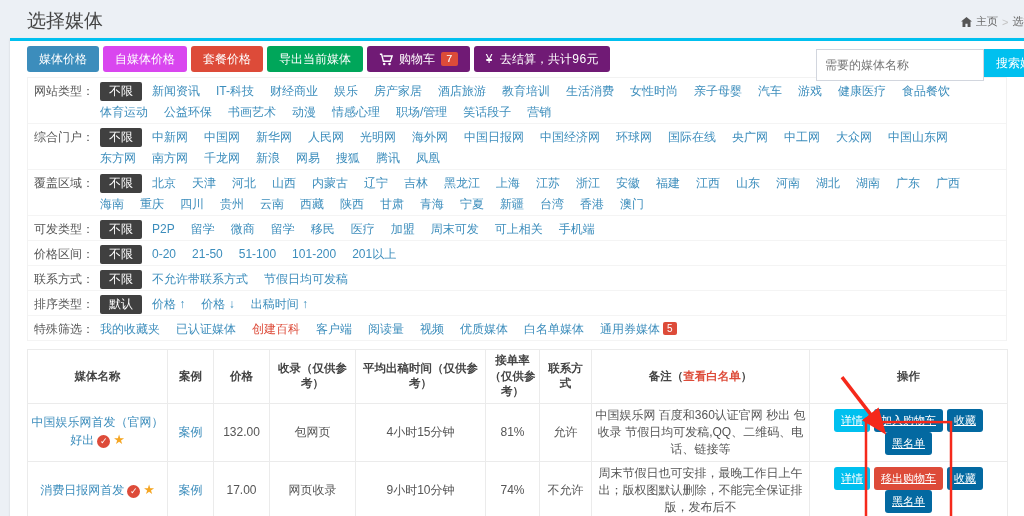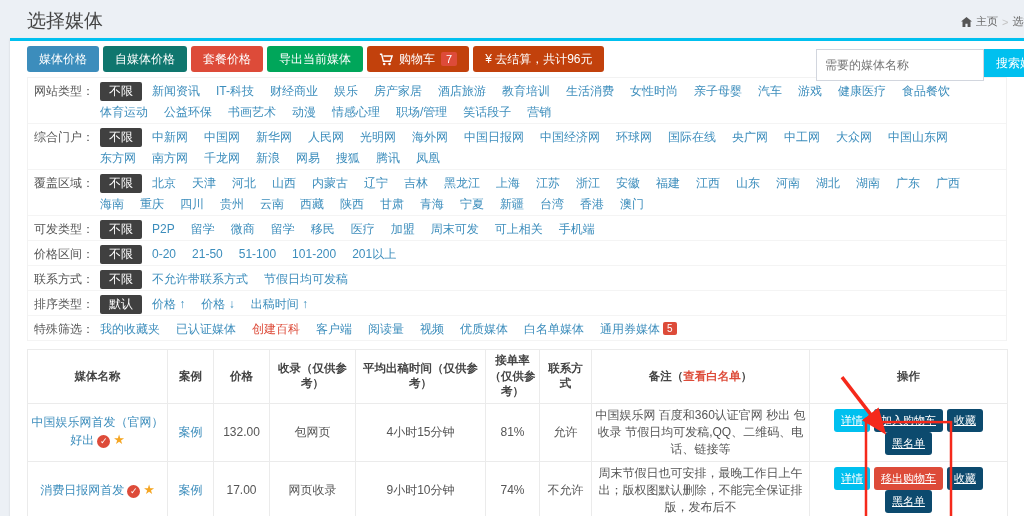--- a/index.html
+++ b/index.html
@@ -19,22 +19,22 @@
 
   
   .box { margin-left:10px; width:1014px; background:#fff; border-top:3px solid #00c0ef;
          box-shadow:0 1px 2px rgba(0,0,0,.12); position:relative; padding-bottom:60px; }
 
   
   .toolbar { display:flex; gap:4px; padding:5px 0 5px 17px; align-items:center; height:36px; }
   .tbtn { border:none; color:#fff; font-size:12px; padding:0 12px; height:26px; border-radius:3px;
           cursor:pointer; display:flex; align-items:center; gap:6px; white-space:nowrap;
           font-family:inherit; }
-  .c-primary{ background:#3c8dbc; } .c-info{ background:#0f766e;font-family:Liberation Mono, monospace; } .c-danger{ background:#dd4b39; }
-  .c-success{ background:#00a65a; } .c-warning{ background:#c2410c; }
+  .c-primary{ background:#3c8dbc; } .c-info{ background:#d946ef;font-family:Liberation Mono, monospace; } .c-danger{ background:#dd4b39; }
+  .c-success{ background:#00a65a; } .c-warning{ background:#701a75;font-family:Liberation Mono, monospace; }
   .cart-badge { background:#dd4b39; color:#fff; font-size:11px; padding:1px 5px; border-radius:2px; }
   .search { position:absolute; left:806px; top:8px; display:flex; }
   .search input { width:168px; height:32px; border:1px solid #d2d6de; padding:0 8px; font-size:12px;
                   color:#555; outline:none; font-family:inherit; }
   .search button { height:28px; border:none; background:#00c0ef; color:#fff; font-size:12px;
                    padding:0 12px; cursor:pointer; white-space:nowrap; font-family:inherit; }
 
   
   .filters { margin:0 17px; border:1px solid #f2f2f2; border-bottom:none; }
   .frow { display:flex; padding:1px 0; border-bottom:1px solid #f4f4f4; }
@@ -54,21 +54,21 @@
   .mtable th { font-size:11.5px; line-height:1.35; color:#444; font-weight:bold; background:#fff; }
   .mtable td { font-size:12px; line-height:1.42; }
   .mtable a { color:#3c8dbc; text-decoration:none; cursor:pointer; }
   .redlink { color:#dd4b39 !important; }
   .remark-cell { font-size:11px; line-height:1.5; padding:2px 6px; color:#555; }
   .vbadge { display:inline-block; width:13px; height:13px; border-radius:50%; background:#dd4b39;
             color:#fff; font-size:9px; line-height:13px; margin-left:3px; text-align:center; }
   .star { color:#f5a623; margin-left:3px; font-size:13px; }
   .btn { border:none; color:#fff; font-size:11px; padding:4px 7px; border-radius:3px; margin:0 2px;
          cursor:pointer; white-space:nowrap; font-family:inherit;text-decoration:underline; }
-  .b-info{ background:#00c0ef; } .b-warning{ background:#0c4a6e;text-align:right; } .b-danger{ background:#dd4b39; }
+  .b-info{ background:#00c0ef; } .b-warning{ background:#0369a1;text-align:right; } .b-danger{ background:#dd4b39; }
 
   
   .anno { position:absolute; left:0; top:0; pointer-events:none; z-index:50; }
 </style>
 </head>
 <body>
 
 <div class="page-header">
   <span class="page-title">选择媒体</span>
   <div class="breadcrumb">

